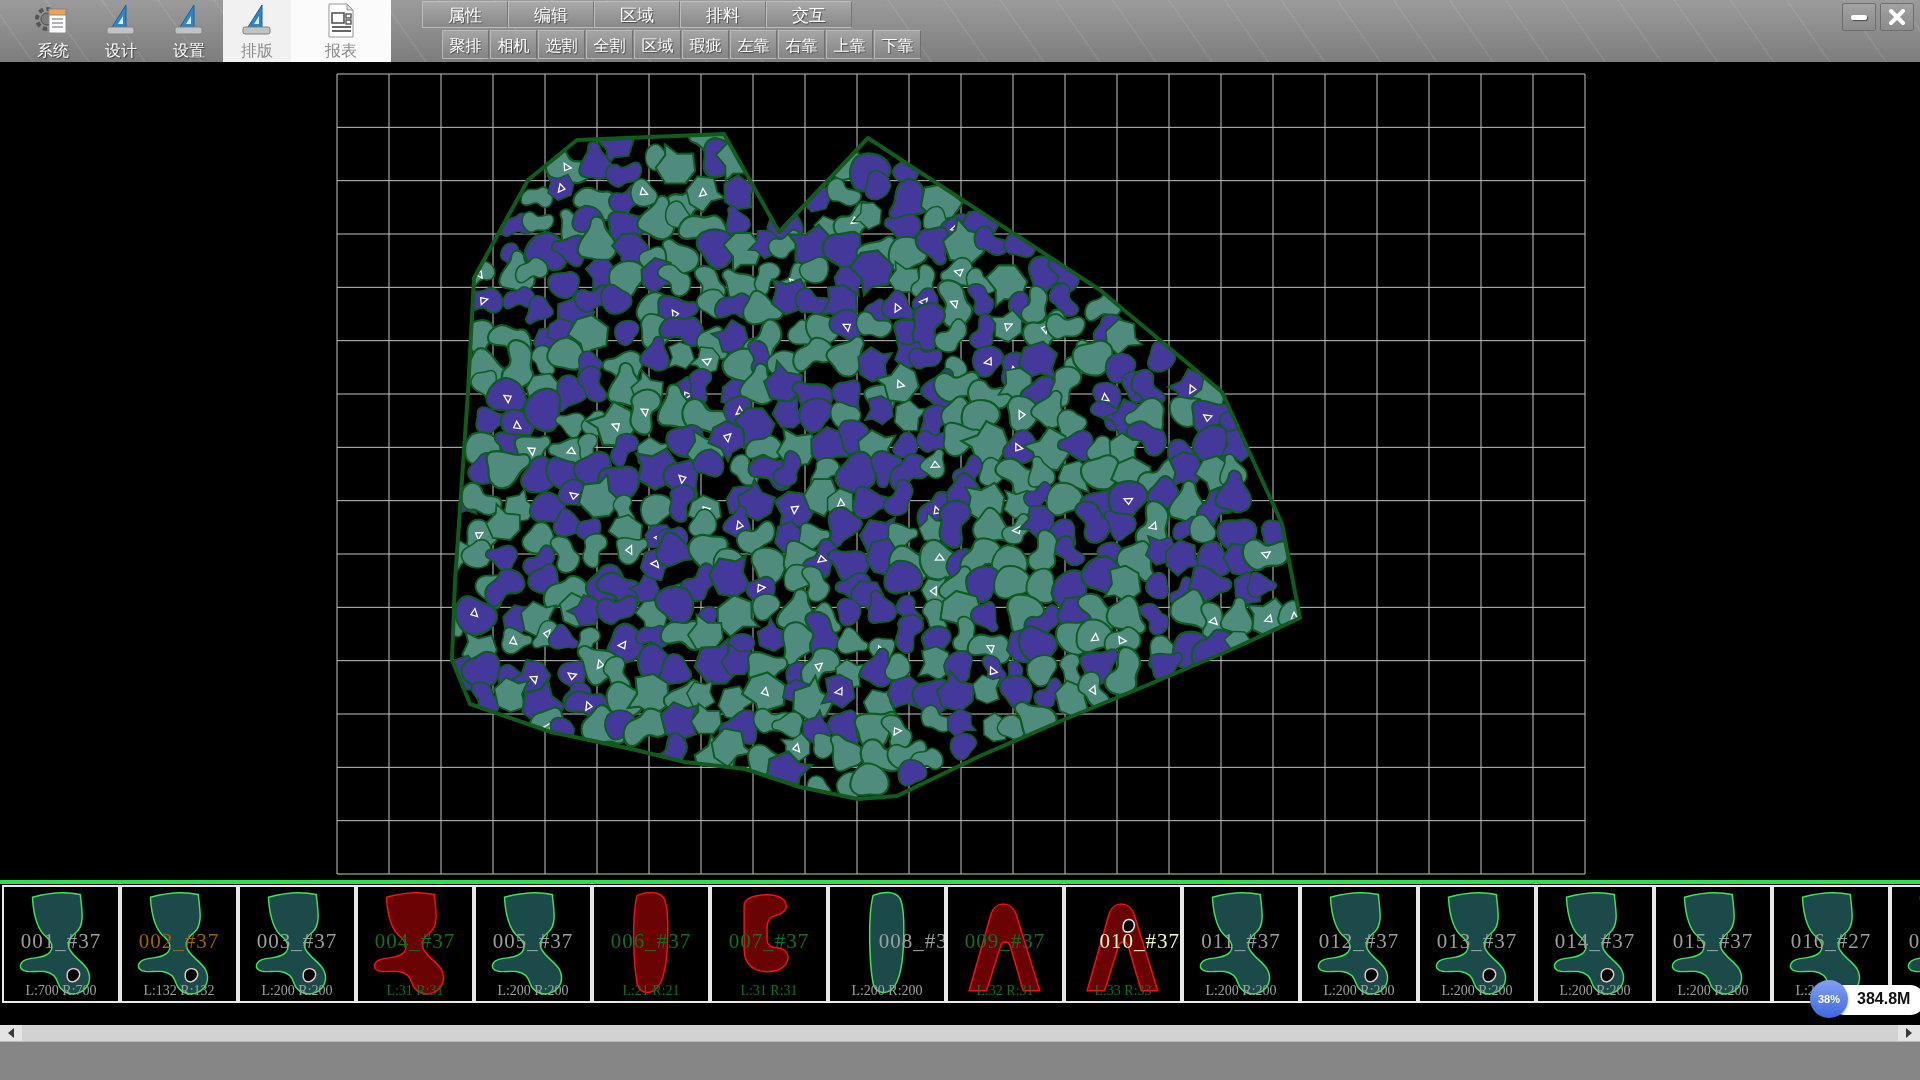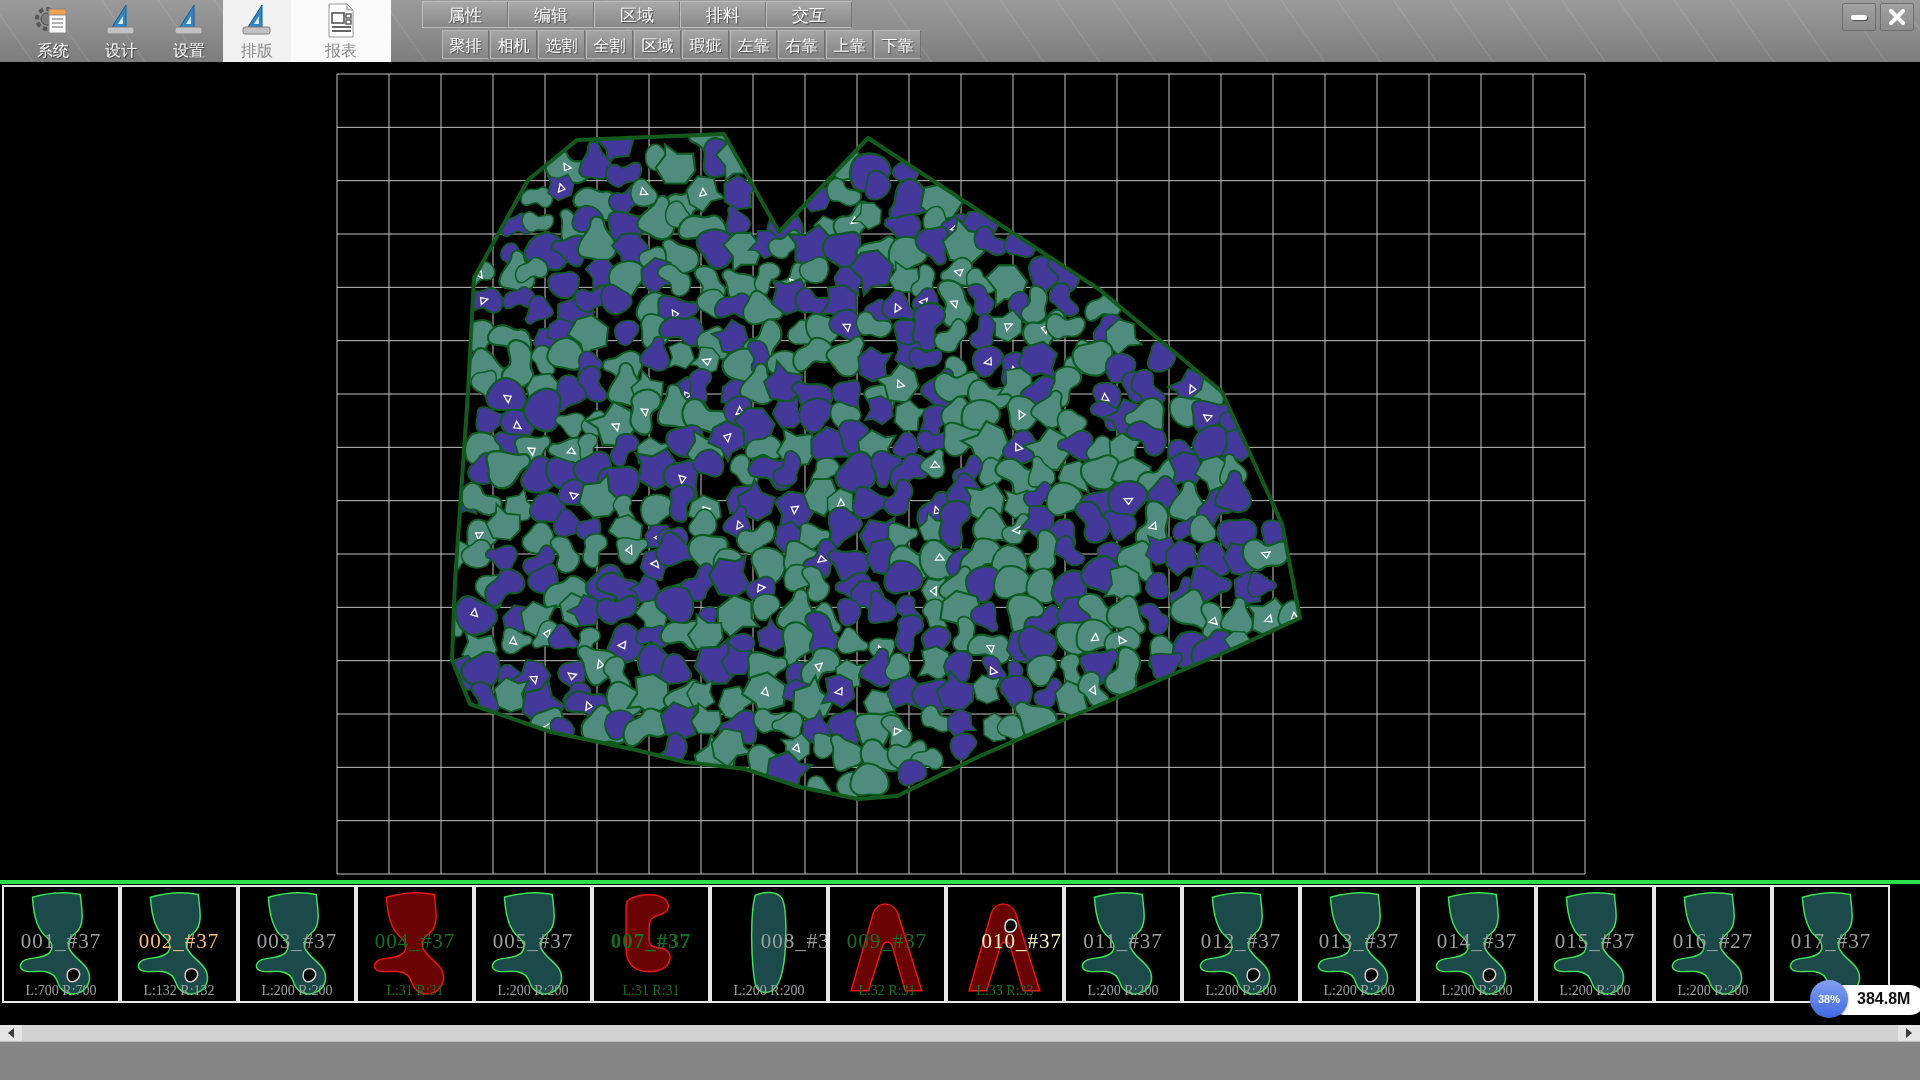--- a/index.html
+++ b/index.html
@@ -827,21 +827,21 @@
           <path d="M58,93 C59,88 66,86 70,90 C73,94 71,100 65,102 C59,103 57,98 58,93 Z" fill="#000" stroke="#e8caca" stroke-width="1.6"></path>
         </svg>
         <div class="tid" style="color: rgb(154, 160, 160);">001_#37</div>
         <div class="tlr" style="color: rgb(154, 160, 160);">L:700 R:700</div>
       </div>
       <div class="tile">
         <svg viewBox="0 0 100 122">
           <path d="M20,10 C38,5 58,4 72,7 C74,24 77,40 68,48 C61,54 57,59 60,66 C64,75 75,80 80,89 C85,99 81,110 71,114 C61,118 51,113 48,104 C46,97 41,92 33,91 C24,90 14,93 9,89 C5,86 7,80 13,78 C23,75 33,77 39,70 C43,65 41,59 36,54 C25,46 21,28 20,10 Z" fill="#1c4a4a" stroke="#3ee455" stroke-width="1.6"></path>
           <path d="M58,93 C59,88 66,86 70,90 C73,94 71,100 65,102 C59,103 57,98 58,93 Z" fill="#000" stroke="#e8caca" stroke-width="1.6"></path>
         </svg>
-        <div class="tid" style="color: #fdba74;">002_#37</div>
+        <div class="tid" style="color: #a16207;">002_#37</div>
         <div class="tlr" style="color: rgb(154, 160, 160);">L:132 R:132</div>
       </div>
       <div class="tile">
         <svg viewBox="0 0 100 122">
           <path d="M20,10 C38,5 58,4 72,7 C74,24 77,40 68,48 C61,54 57,59 60,66 C64,75 75,80 80,89 C85,99 81,110 71,114 C61,118 51,113 48,104 C46,97 41,92 33,91 C24,90 14,93 9,89 C5,86 7,80 13,78 C23,75 33,77 39,70 C43,65 41,59 36,54 C25,46 21,28 20,10 Z" fill="#1c4a4a" stroke="#3ee455" stroke-width="1.6"></path>
           <path d="M58,93 C59,88 66,86 70,90 C73,94 71,100 65,102 C59,103 57,98 58,93 Z" fill="#000" stroke="#e8caca" stroke-width="1.6"></path>
         </svg>
         <div class="tid" style="color: rgb(154, 160, 160);">003_#37</div>
         <div class="tlr" style="color: rgb(154, 160, 160);">L:200 R:200</div>
       </div>
@@ -854,23 +854,30 @@
       </div>
       <div class="tile">
         <svg viewBox="0 0 100 122">
           <path d="M20,10 C38,5 58,4 72,7 C74,24 77,40 68,48 C61,54 57,59 60,66 C64,75 75,80 80,89 C85,99 81,110 71,114 C61,118 51,113 48,104 C46,97 41,92 33,91 C24,90 14,93 9,89 C5,86 7,80 13,78 C23,75 33,77 39,70 C43,65 41,59 36,54 C25,46 21,28 20,10 Z" fill="#1c4a4a" stroke="#3ee455" stroke-width="1.6"></path>
         </svg>
         <div class="tid" style="color: rgb(154, 160, 160);">005_#37</div>
         <div class="tlr" style="color: rgb(154, 160, 160);">L:200 R:200</div>
       </div>
       <div class="tile">
         <svg viewBox="0 0 100 122">
+          <path d="M36,8 C48,3 60,4 65,11 C70,20 70,40 69,62 C68,86 64,106 54,112 C46,116 38,113 36,104 C32,84 30,30 36,8 Z" fill="#6a0404" stroke="#ee1414" stroke-width="1.6"></path>
+        </svg>
+        <div class="tid" style="color: rgb(18, 112, 34);">006_#37</div>
+        <div class="tlr" style="color: rgb(18, 112, 34);">L:21 R:21</div>
+      </div>
+      <div class="tile">
+        <svg viewBox="0 0 100 122">
           <path d="M28,12 C42,5 62,6 68,14 C73,21 68,28 58,30 C51,32 49,36 49,43 L49,56 C49,62 53,65 60,65 C69,66 74,72 71,80 C67,90 52,93 40,90 C29,87 24,79 24,66 L24,30 C24,20 23,15 28,12 Z" fill="#6a0404" stroke="#ee1414" stroke-width="1.6"></path>
         </svg>
-        <div class="tid" style="color: rgb(18, 112, 34); font-weight: bold;">007_#37</div>
+        <div class="tid" style="color: rgb(18, 112, 34);">007_#37</div>
         <div class="tlr" style="color: rgb(18, 112, 34);">L:31 R:31</div>
       </div>
       <div class="tile">
         <svg viewBox="0 0 100 122">
           <path d="M36,8 C48,3 60,4 65,11 C70,20 70,40 69,62 C68,86 64,106 54,112 C46,116 38,113 36,104 C32,84 30,30 36,8 Z" fill="#1c4a4a" stroke="#3ee455" stroke-width="1.6"></path>
         </svg>
         <div class="tid" style="color: rgb(154, 160, 160); padding-left: 32px;">008_#37</div>
         <div class="tlr" style="color: rgb(154, 160, 160);">L:200 R:200</div>
       </div>
       <div class="tile">

